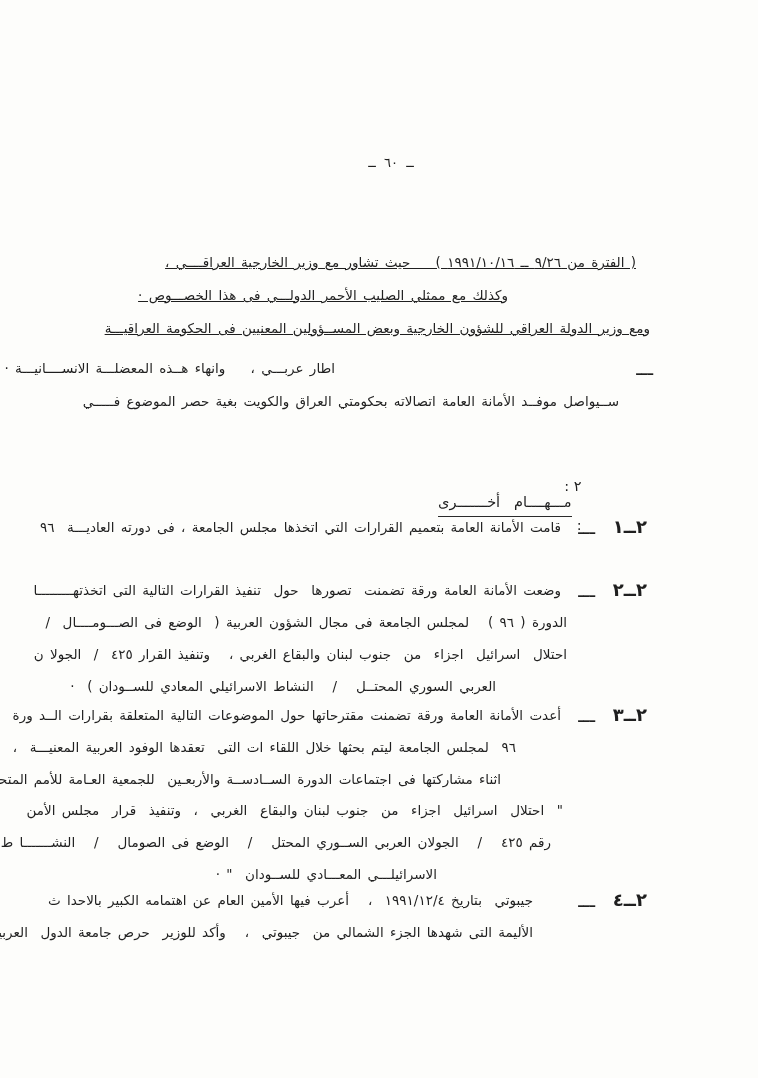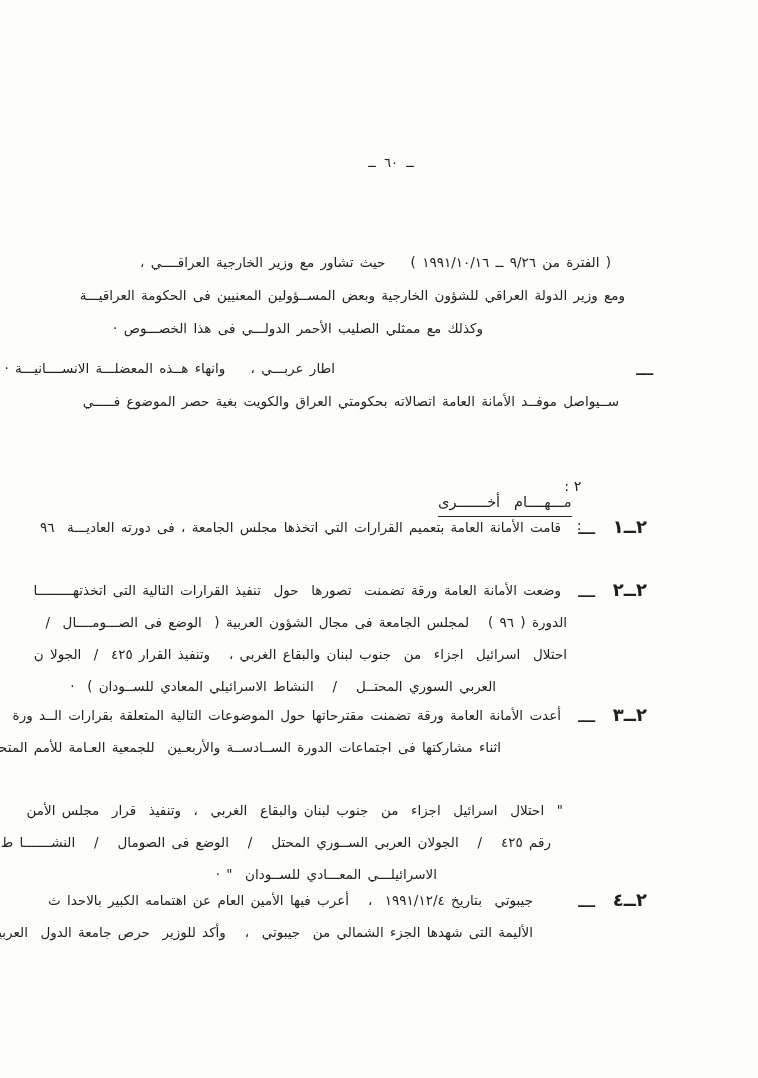--- a/index.html
+++ b/index.html
@@ -28,21 +28,21 @@
   .item-dash{
     direction:rtl;font-size:19px;line-height:32px;white-space:pre;
     min-width:26px;
   }
   .lines{width:470px;}
   #page-number{
     top:155px;left:12px;width:100%;
     text-align:center;font-size:13px;letter-spacing:2px;
     direction:rtl;white-space:pre;
   }
-  #para1{top:246px;right:133px;}
+  #para1{top:246px;right:108px;text-decoration:underline;}
   #para1 .line{line-height:33px;}
   #para2{top:352px;right:105px;}
   #para2 .lines{width:540px;}
   #para2 .line{line-height:33px;}
   #heading{
     top:462px;right:158px;
     direction:rtl;font-size:14.5px;white-space:pre;
     font-weight:400;
   }
   #heading .hd-title{
@@ -60,22 +60,22 @@
 </style>
 </head>
 <body>
 
 <div class="page">
 
   <div class="abs" id="page-number">ــ  ٦٠  ــ</div>
 
   <div class="abs" id="para1">
     <div class="line" style="margin-right:14px">( الفترة من ٩/٢٦ ــ ١٩٩١/١٠/١٦ )    حيث تشاور مع وزير الخارجية العراقــــي ،</div>
+    <div class="line" style="margin-right:142px">وكذلك مع ممثلي الصليب الأحمر الدولـــي فى هذا الخصـــوص ·</div>
     <div class="line">ومع وزير الدولة العراقي للشؤون الخارجية وبعض المســؤولين المعنيين فى الحكومة العراقيـــة</div>
-    <div class="line" style="margin-right:142px">وكذلك مع ممثلي الصليب الأحمر الدولـــي فى هذا الخصـــوص ·</div>
   </div>
 
   <div class="abs row" id="para2">
     <div class="item-dash">ـــ</div>
     <div class="lines">
       <div class="line" style="margin-right:284px">اطار عربـــي ،    وانهاء هــذه المعضلـــة الانســــانيـــة ·</div>
       <div class="line">ســيواصل موفــد الأمانة العامة اتصالاته بحكومتي العراق والكويت بغية حصر الموضوع فـــــي</div>
     </div>
   </div>
 
@@ -102,20 +102,21 @@
       <div class="line" style="margin-right:-6px">احتلال  اسرائيل  اجزاء  من  جنوب لبنان والبقاع الغربي ،   وتنفيذ القرار ٤٢٥  /  الجولا ن</div>
       <div class="line" style="margin-right:65px">العربي السوري المحتــل   /   النشاط الاسرائيلي المعادي للســودان )  ·</div>
     </div>
   </div>
 
   <div class="abs row" id="item3">
     <div class="item-label">٢ــ٣</div>
     <div class="item-dash">ـــ</div>
     <div class="lines">
       <div class="line">أعدت الأمانة العامة ورقة تضمنت مقترحاتها حول الموضوعات التالية المتعلقة بقرارات الــد ورة</div>
+      <div class="line" style="margin-right:45px">٩٦  لمجلس الجامعة ليتم بحثها خلال اللقاء ات التى  تعقدها الوفود العربية المعنيـــة  ،</div>
       <div class="line" style="margin-right:60px">اثناء مشاركتها فى اجتماعات الدورة الســادســة والأربعـين  للجمعية العـامة للأمم المتحدة  :</div>
     </div>
   </div>
 
   <div class="abs" id="quote">
     <div class="lines">
       <div class="line">"  احتلال  اسرائيل  اجزاء  من  جنوب لبنان والبقاع  الغربي  ،  وتنفيذ  قرار  مجلس الأمن</div>
       <div class="line" style="margin-right:12px">رقم ٤٢٥   /   الجولان العربي الســوري المحتل   /   الوضع فى الصومال   /   النشـــــــا ط</div>
       <div class="line" style="margin-right:126px">الاسرائيلـــي المعـــادي للســودان  " ·</div>
     </div>

